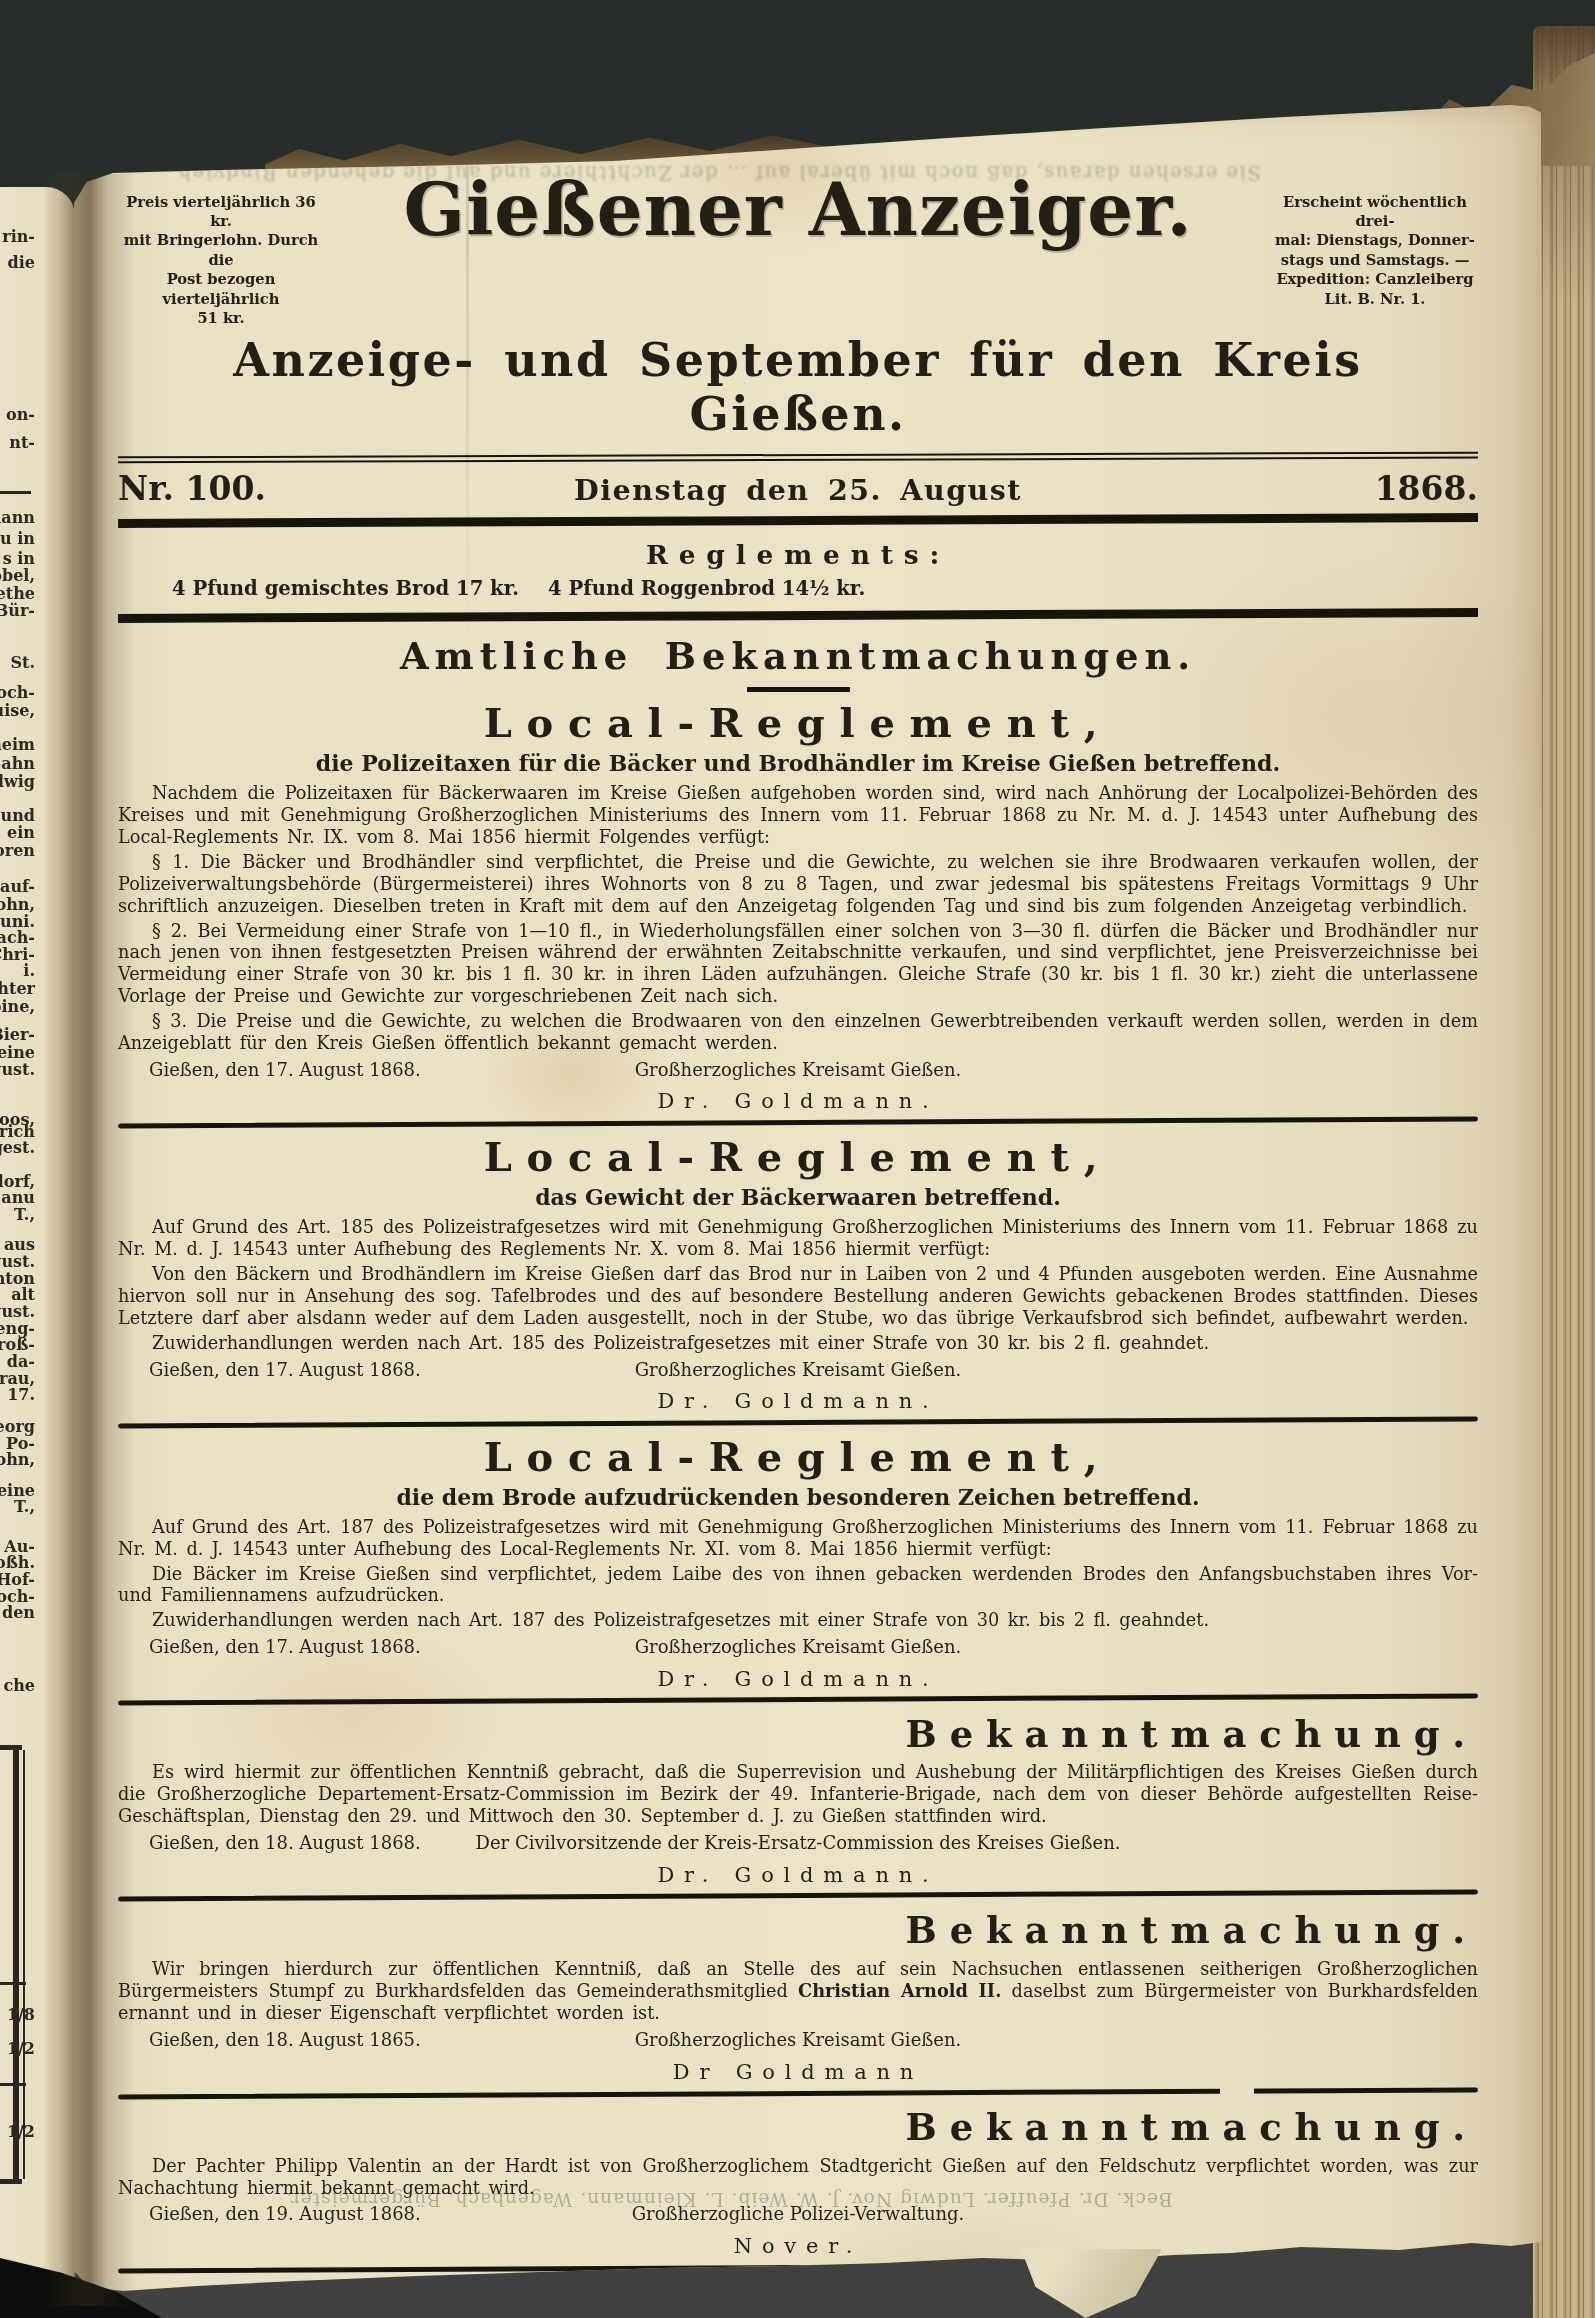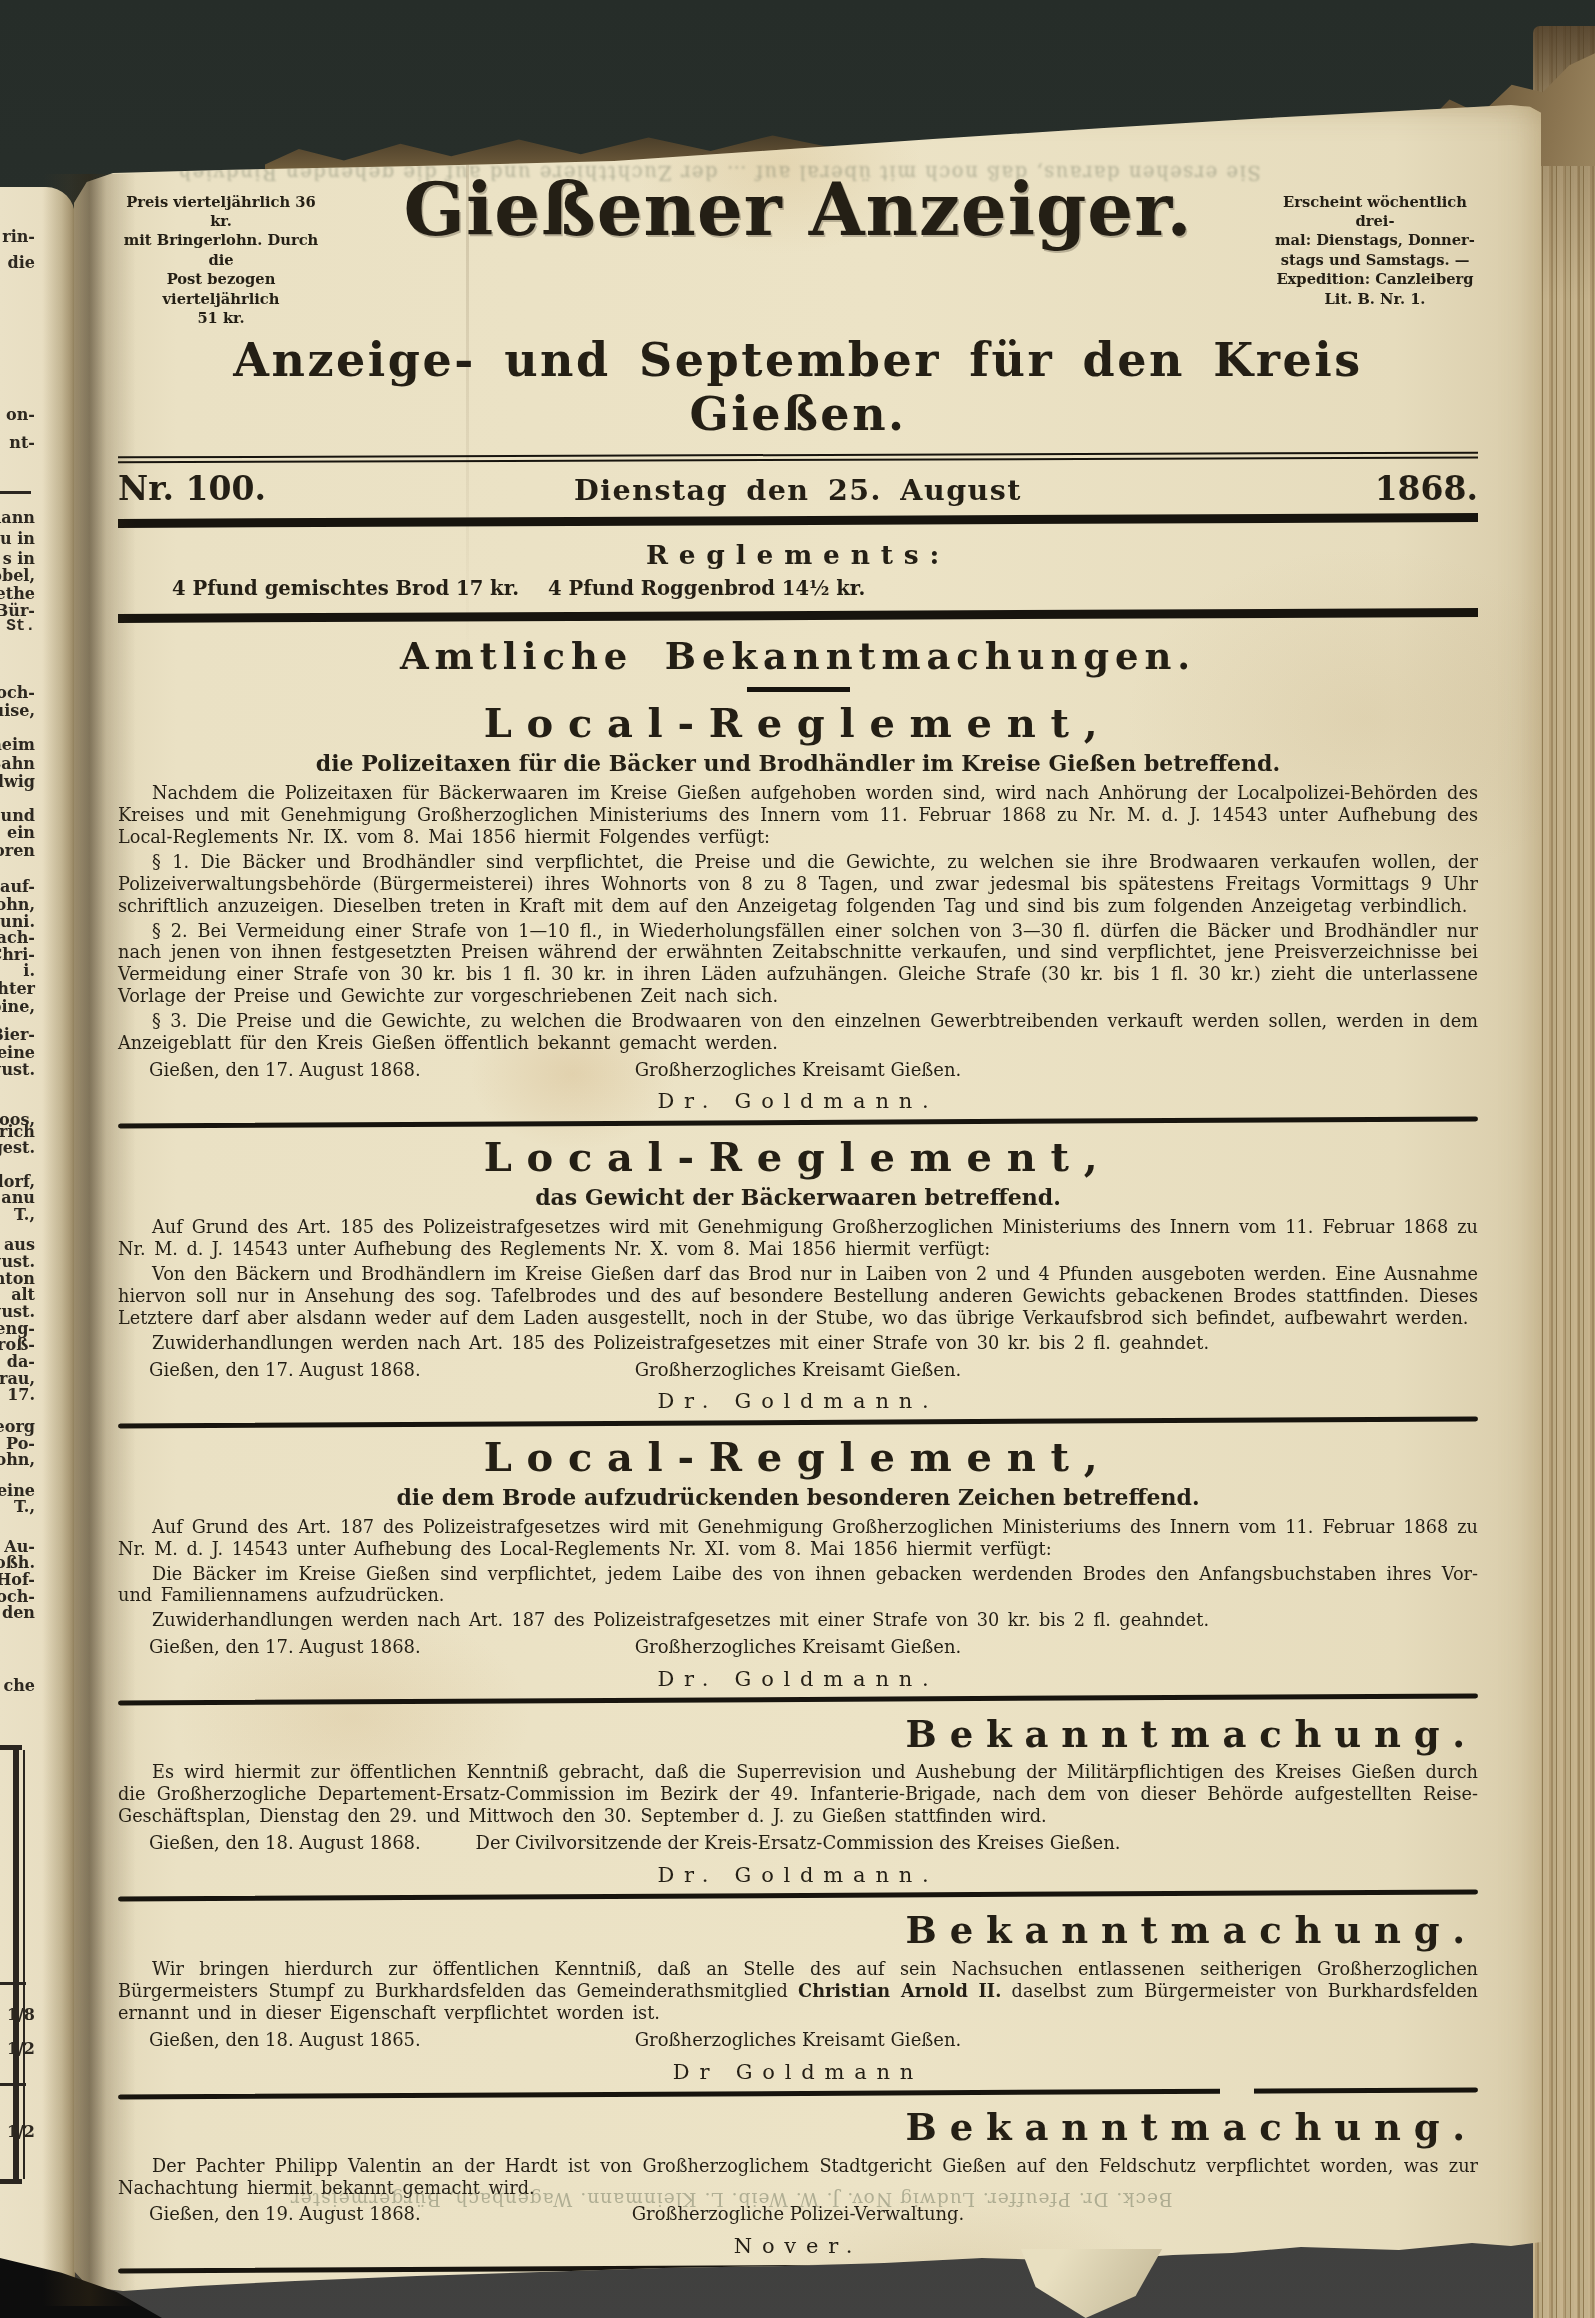--- a/index.html
+++ b/index.html
@@ -112,21 +112,21 @@
       <span style="top: 227px;">rin-</span>
       <span style="top: 253px;">die</span>
       <span style="top: 405px;">on-</span>
       <span style="top: 433px;">nt-</span>
       <span style="top: 508px;">mann</span>
       <span style="top: 529px;">au in</span>
       <span style="top: 549px;">s  in</span>
       <span style="top: 566px;">öbel,</span>
       <span style="top: 584px;">rethe</span>
       <span style="top: 601px;">Bür-</span>
-      <span style="top: 617px; font-family: Liberation Mono, monospace;">St.</span>
+      <span style="top: 653px;">St.</span>
       <span style="top: 683px;">Toch-</span>
       <span style="top: 701px;">uise,</span>
       <span style="top: 735px;">heim</span>
       <span style="top: 754px;">Bahn</span>
       <span style="top: 772px;">dwig</span>
       <span style="top: 806px;">und</span>
       <span style="top: 823px;">ein</span>
       <span style="top: 841px;">oren</span>
       <span style="top: 877px;">auf-</span>
       <span style="top: 895px;">ohn,</span>

